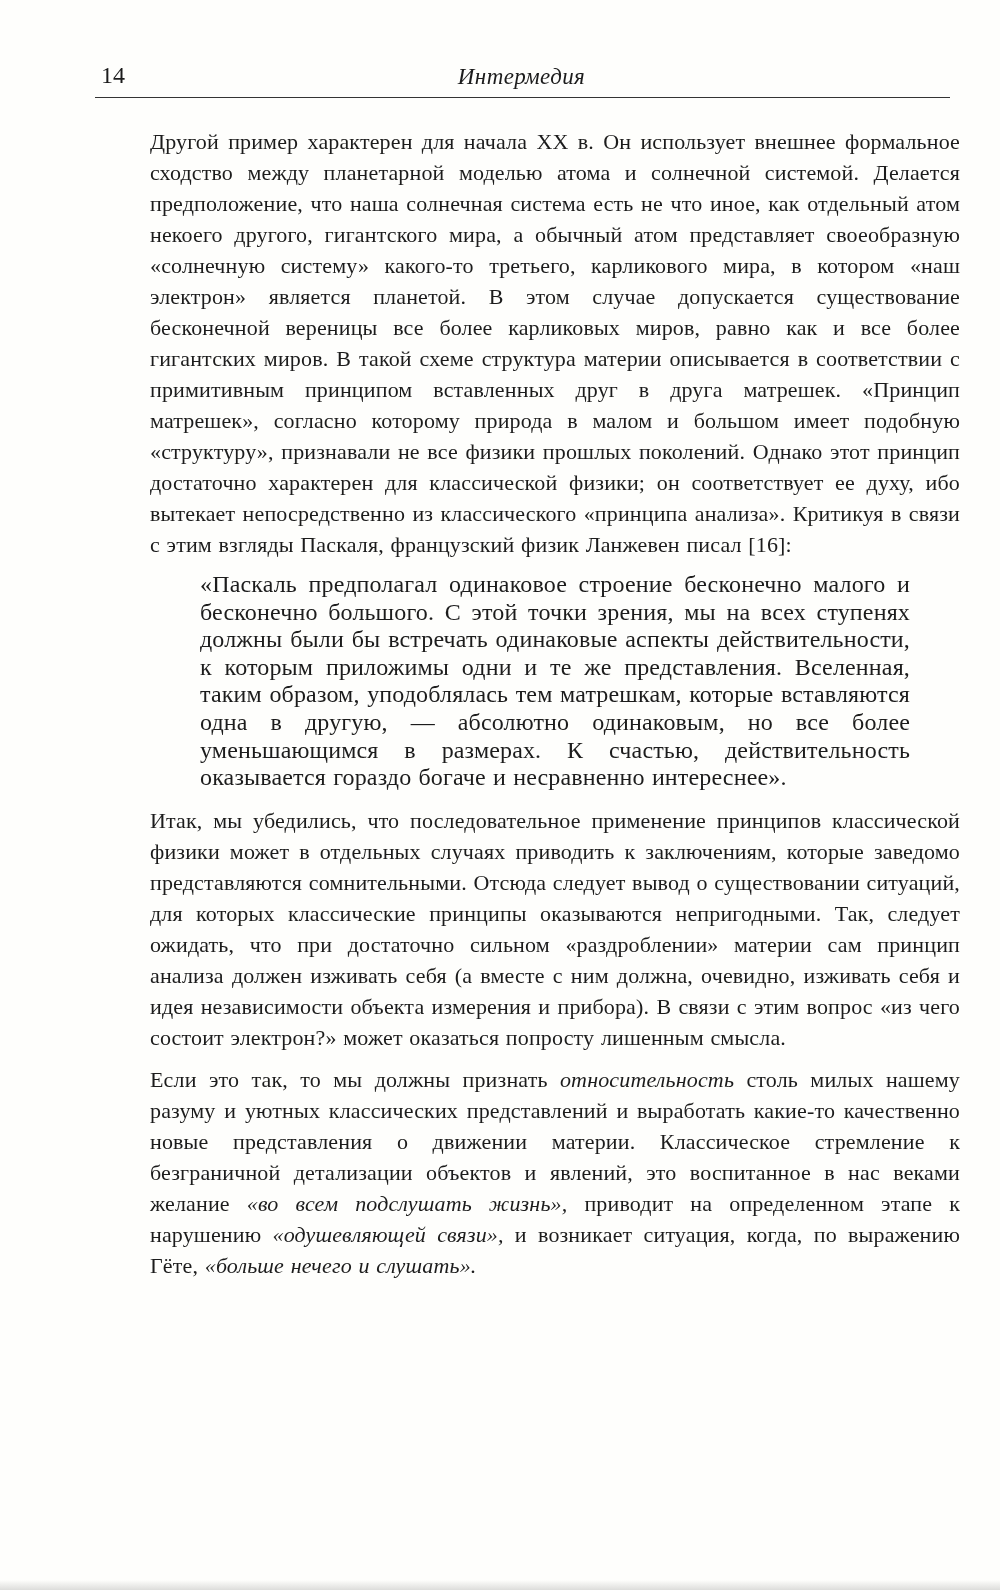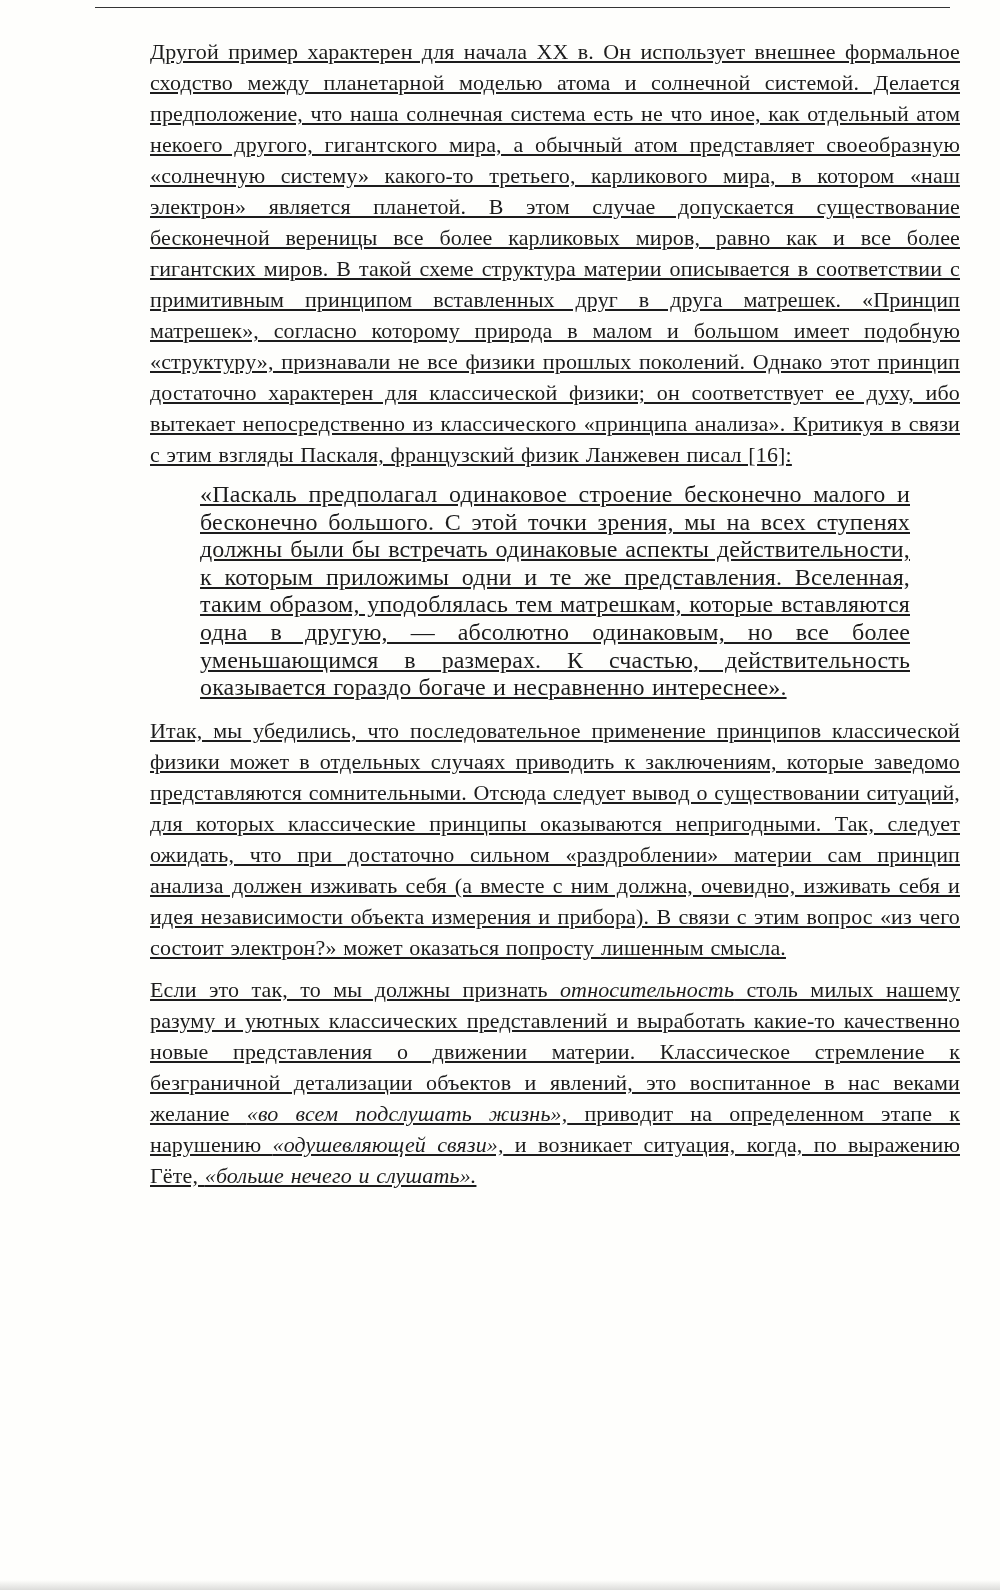--- a/index.html
+++ b/index.html
@@ -41,21 +41,20 @@
     border-top: 1.5px solid #343434;
     height: 0;
   }
   .page-content {
     margin: 28px 40px 8px 150px;
     text-align: justify;
     font-size: 22px;
     line-height: 31px;
     word-spacing: 1px;
     letter-spacing: 0.15px;
-    text-decoration: underline;
   }
   p.para {
     margin: 0 0 11px 0;
   }
   blockquote.quote {
     margin: 3px 50px 13px 50px;
     padding: 0;
     font-size: 24px;
     line-height: 27.6px;
   }
@@ -70,20 +69,24 @@
     height: 10px;
     background: linear-gradient(to bottom, rgba(0,0,0,0), rgba(120,120,118,0.25));
     pointer-events: none;
   }
 </style>
 </head>
 <body>
 
 <div class="page">
 
+  <div class="running-head">
+    <span class="page-number">14</span>
+    <span class="running-title">Интермедия</span>
+  </div>
 
   <div class="head-rule"></div>
 
   <main class="page-content">
 
     <p class="para">Другой пример характерен для начала XX в. Он использует внешнее формальное сходство между планетарной моделью атома и солнечной системой. Делается предположение, что наша солнечная система есть не что иное, как отдельный атом некоего другого, гигантского мира, а обычный атом представляет своеобразную «солнечную систему» какого-то третьего, карликового мира, в котором «наш электрон» является планетой. В этом случае допускается существование бесконечной вереницы все более карликовых миров, равно как и все более гигантских миров. В такой схеме структура материи описывается в соответствии с примитивным принципом вставленных друг в друга матрешек. «Принцип матрешек», согласно которому природа в малом и большом имеет подобную «структуру», признавали не все физики прошлых поколений. Однако этот принцип достаточно характерен для классической физики; он соответствует ее духу, ибо вытекает непосредственно из классического «принципа анализа». Критикуя в связи с этим взгляды Паскаля, французский физик Ланжевен писал [16]:</p>
 
     <blockquote class="quote">«Паскаль предполагал одинаковое строение бесконечно малого и бесконечно большого. С этой точки зрения, мы на всех ступенях должны были бы встречать одинаковые аспекты действительности, к которым приложимы одни и те же представления. Вселенная, таким образом, уподоблялась тем матрешкам, которые вставляются одна в другую, — абсолютно одинаковым, но все более уменьшающимся в размерах. К счастью, действительность оказывается гораздо богаче и несравненно интереснее».</blockquote>
 
     <p class="para">Итак, мы убедились, что последовательное применение принципов классической физики может в отдельных случаях приводить к заключениям, которые заведомо представляются сомнительными. Отсюда следует вывод о существовании ситуаций, для которых классические принципы оказываются непригодными. Так, следует ожидать, что при достаточно сильном «раздроблении» материи сам принцип анализа должен изживать себя (а вместе с ним должна, очевидно, изживать себя и идея независимости объекта измерения и прибора). В связи с этим вопрос «из чего состоит электрон?» может оказаться попросту лишенным смысла.</p>

